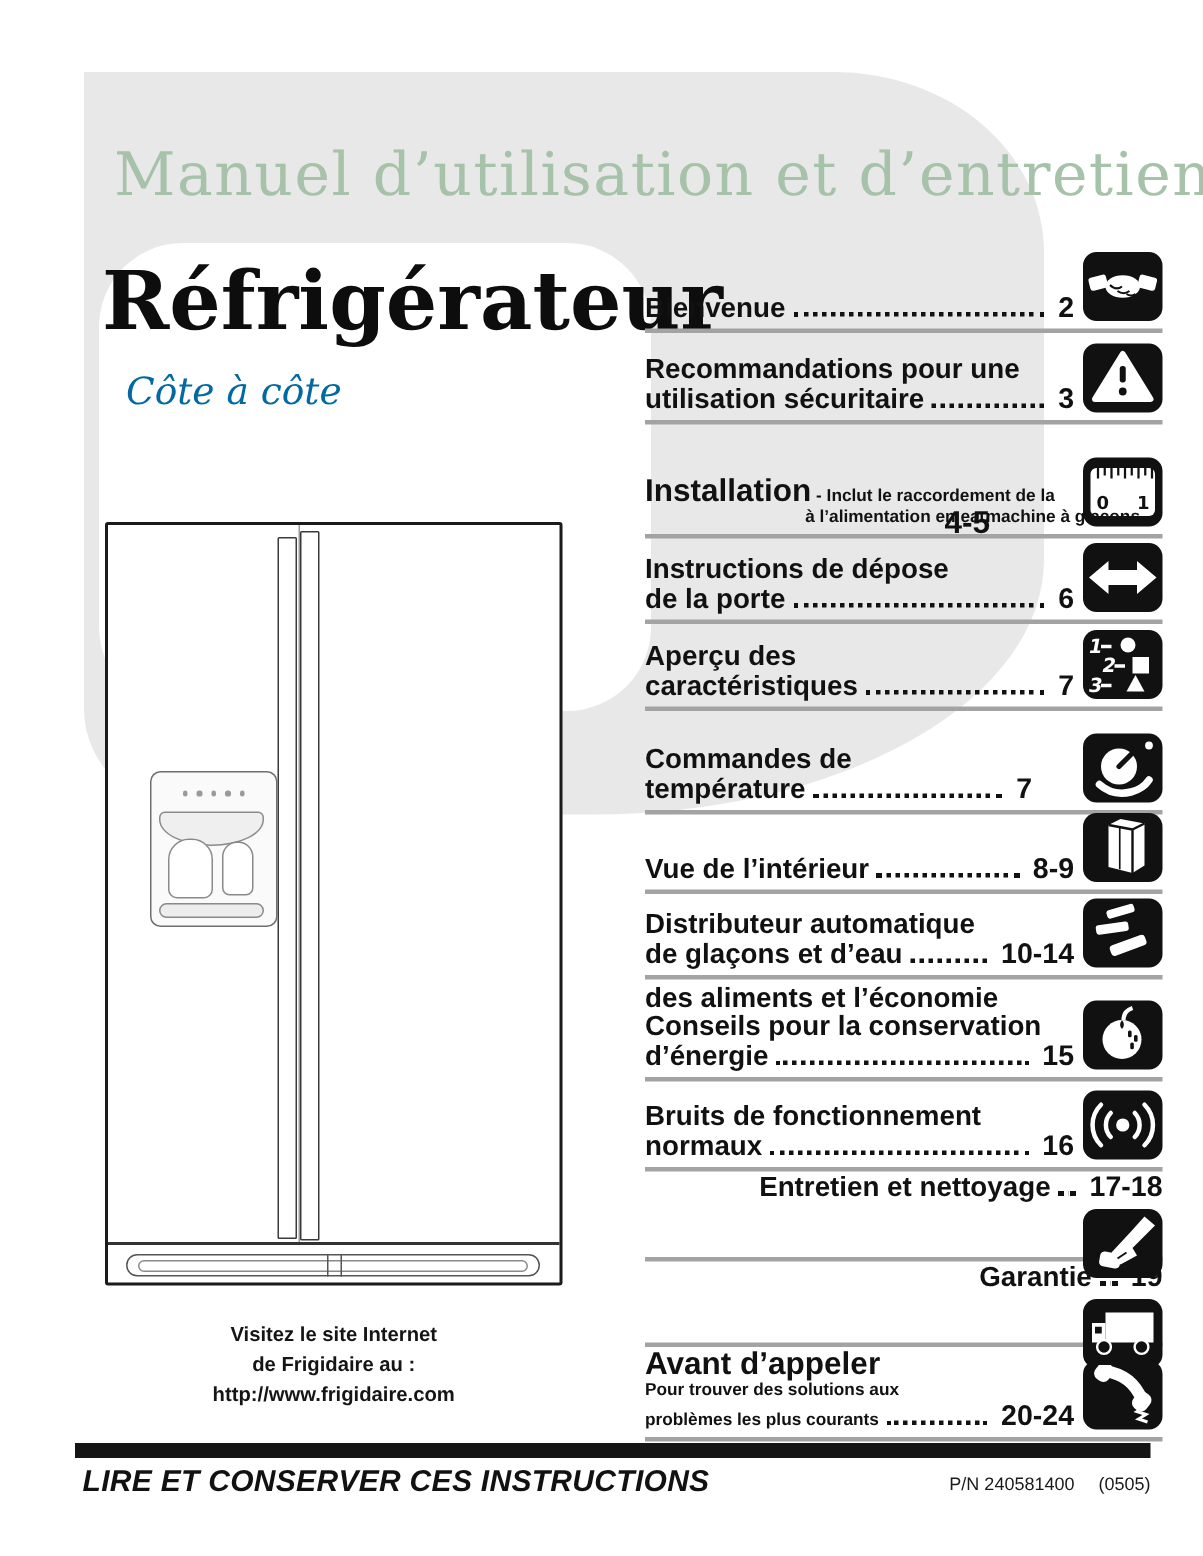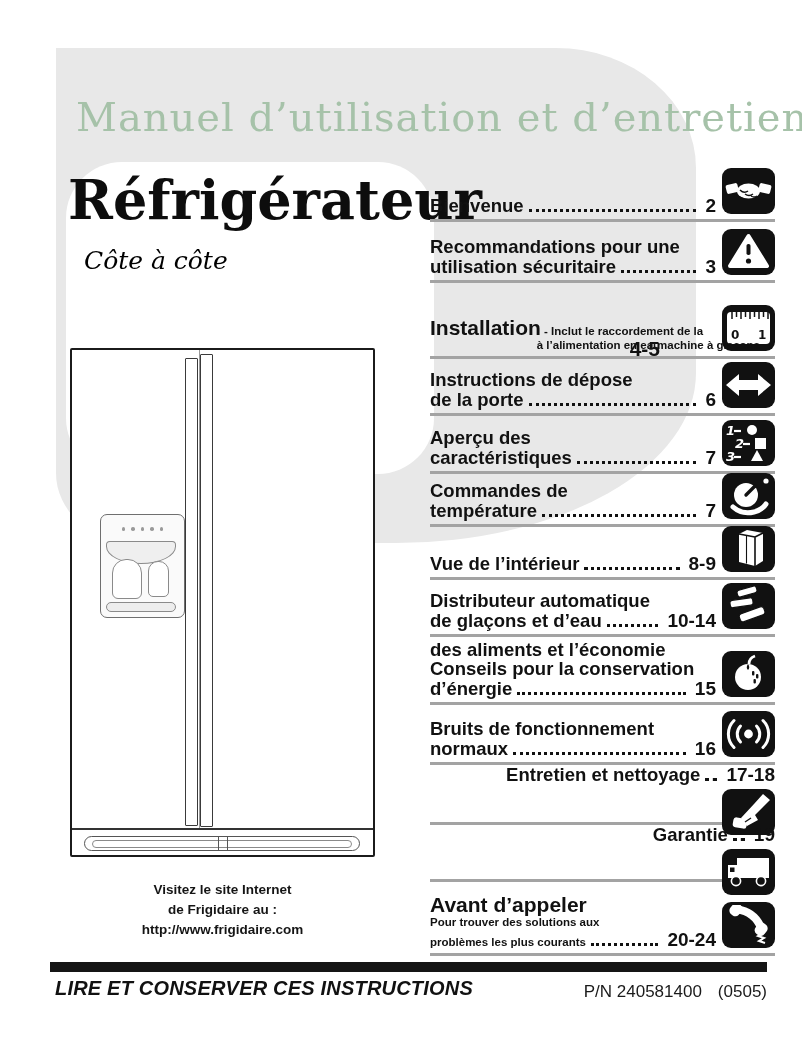--- a/index.html
+++ b/index.html
@@ -11,21 +11,21 @@
              border-radius:0 140px 300px 80px / 0 120px 170px 70px;}
   #white-cutout{position:absolute;left:66px;top:162px;width:368px;height:312px;background:#ffffff;
                 border-radius:56px;}
 
   
   .manual-title{position:absolute;left:76px;top:94px;font-family:"DejaVu Serif","Liberation Serif",serif;
                 font-size:40px;color:#a6c2a9;letter-spacing:1px;white-space:nowrap;}
   .product-title{position:absolute;left:68px;top:168px;font-family:"DejaVu Serif","Liberation Serif",serif;
                  font-weight:bold;font-size:54px;color:#0d0d0d;white-space:nowrap;}
   .product-subtitle{position:absolute;left:84px;top:246px;font-family:"DejaVu Serif","Liberation Serif",serif;
-                    font-style:italic;font-size:25px;color:#000000;}
+                    font-style:italic;font-size:25px;color:#0369a1;}
 
   
   #fridge{position:absolute;left:70px;top:348px;width:305px;height:509px;background:#fff;
           border:2.5px solid #1b1b1b;border-radius:2px;box-sizing:border-box;}
   .handle{position:absolute;background:#fff;border:1.5px solid #3a3a3a;border-radius:1px;box-sizing:border-box;}
   .handle.left{left:113px;top:8px;width:13px;height:468px;}
   .handle.right{left:128px;top:4px;width:13px;height:473px;}
   .door-gap{position:absolute;left:126.5px;top:0;width:1.5px;height:478px;background:#9a9a9a;}
   .kick-top{position:absolute;left:0;top:478px;width:100%;height:2px;background:#333;}
   .grille-outer{position:absolute;left:12px;top:486px;width:276px;height:15px;border:1.3px solid #555;
@@ -48,41 +48,41 @@
 
   
   .website{position:absolute;left:70px;top:880px;width:305px;text-align:center;
            font-weight:bold;font-size:13.5px;line-height:20px;color:#151515;}
 
   
   #toc{position:absolute;left:430px;top:184px;width:345px;}
   .toc-row{position:relative;display:flex;align-items:flex-end;border-bottom:3px solid #a3a3a3;
            box-sizing:border-box;}
   .r1{height:38px;} .r2{height:61px;} .r3{height:76px;} .r4{height:57px;} .r5{height:58px;}
-  .r6{height:53px;} .r7{height:53px;} .r8{height:57px;} .r9{height:68px;} .r10{height:60px;}
-  .r11{height:60px;flex-direction:column;} .r12{height:57px;flex-direction:column;} .r13{height:74px;justify-content:center;}
+  .r6{height:69px;gap:28px;} .r7{height:53px;} .r8{height:57px;} .r9{height:68px;} .r10{height:60px;}
+  .r11{height:60px;flex-direction:column;} .r12{height:57px;flex-direction:column;} .r13{height:63px;justify-content:center;}
   .toc-lines{flex:1;padding-bottom:4px;min-width:0;}
   .toc-line{display:flex;align-items:baseline;font-weight:bold;font-size:18.5px;line-height:19.5px;
             white-space:nowrap;}
   .toc-title{font-size:21px;line-height:22px;font-weight:bold;}
   .toc-sub{font-size:11.5px;line-height:13.5px;font-weight:bold;}
   .toc-page{font-weight:bold;font-size:19px;margin-left:4px;}
   .leader{flex:1;border-bottom:3px dotted #111;margin:0 5px 3px 5px;min-width:12px;}
   .toc-icon{flex-shrink:0;width:53px;height:46px;margin-left:6px;margin-bottom:5px;background:#111;
             border-radius:9px;display:flex;align-items:center;justify-content:center;}
   .toc-icon svg{width:47px;height:40px;display:block;}
   .install-sub2{position:relative;text-align:right;margin-right:-44px;white-space:nowrap;}
   .install-sub2 .squeeze{margin-left:-3px;}
   .page-overlap{position:absolute;right:100px;bottom:-3px;font-size:21px;font-weight:bold;}
 
   
   .footer-bar{position:absolute;left:50px;top:962px;width:717px;height:10px;background:#151515;}
   .footer-instruction{position:absolute;left:55px;top:977px;font-style:italic;font-weight:bold;
                       font-size:20px;letter-spacing:.2px;}
-  .footer-pn{position:absolute;right:35px;top:982px;font-size:17px;color:#1a1a1a;}
+  .footer-pn{position:absolute;right:35px;top:982px;font-size:12px;color:#1a1a1a;}
   .footer-pn .rev{margin-left:16px;}
 </style>
 </head>
 <body>
 
 <div id="canvas">
 
   <div id="gray-blob"></div>
   <div id="white-cutout"></div>
 

